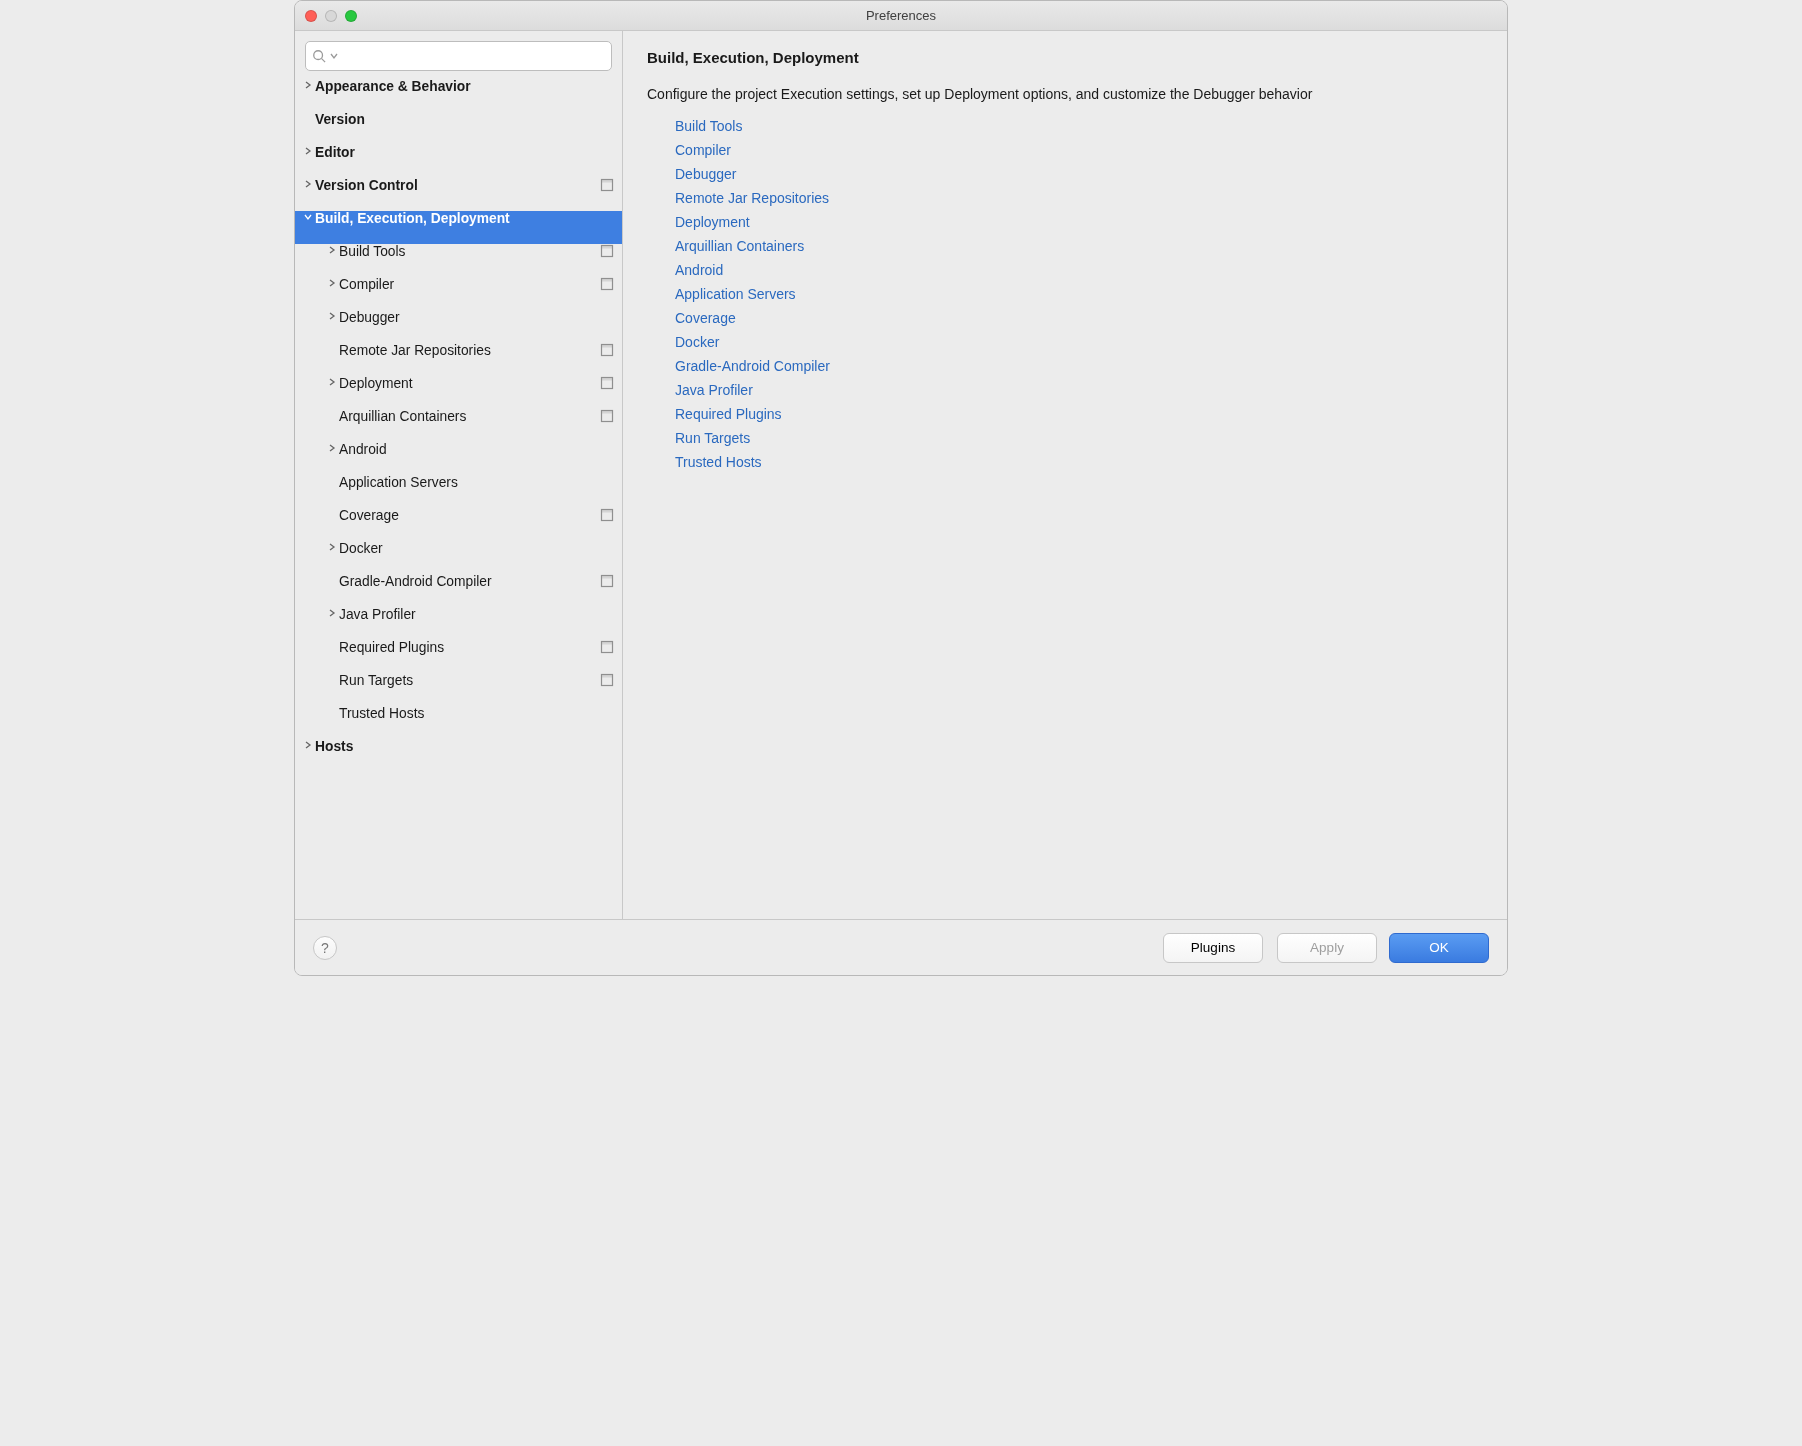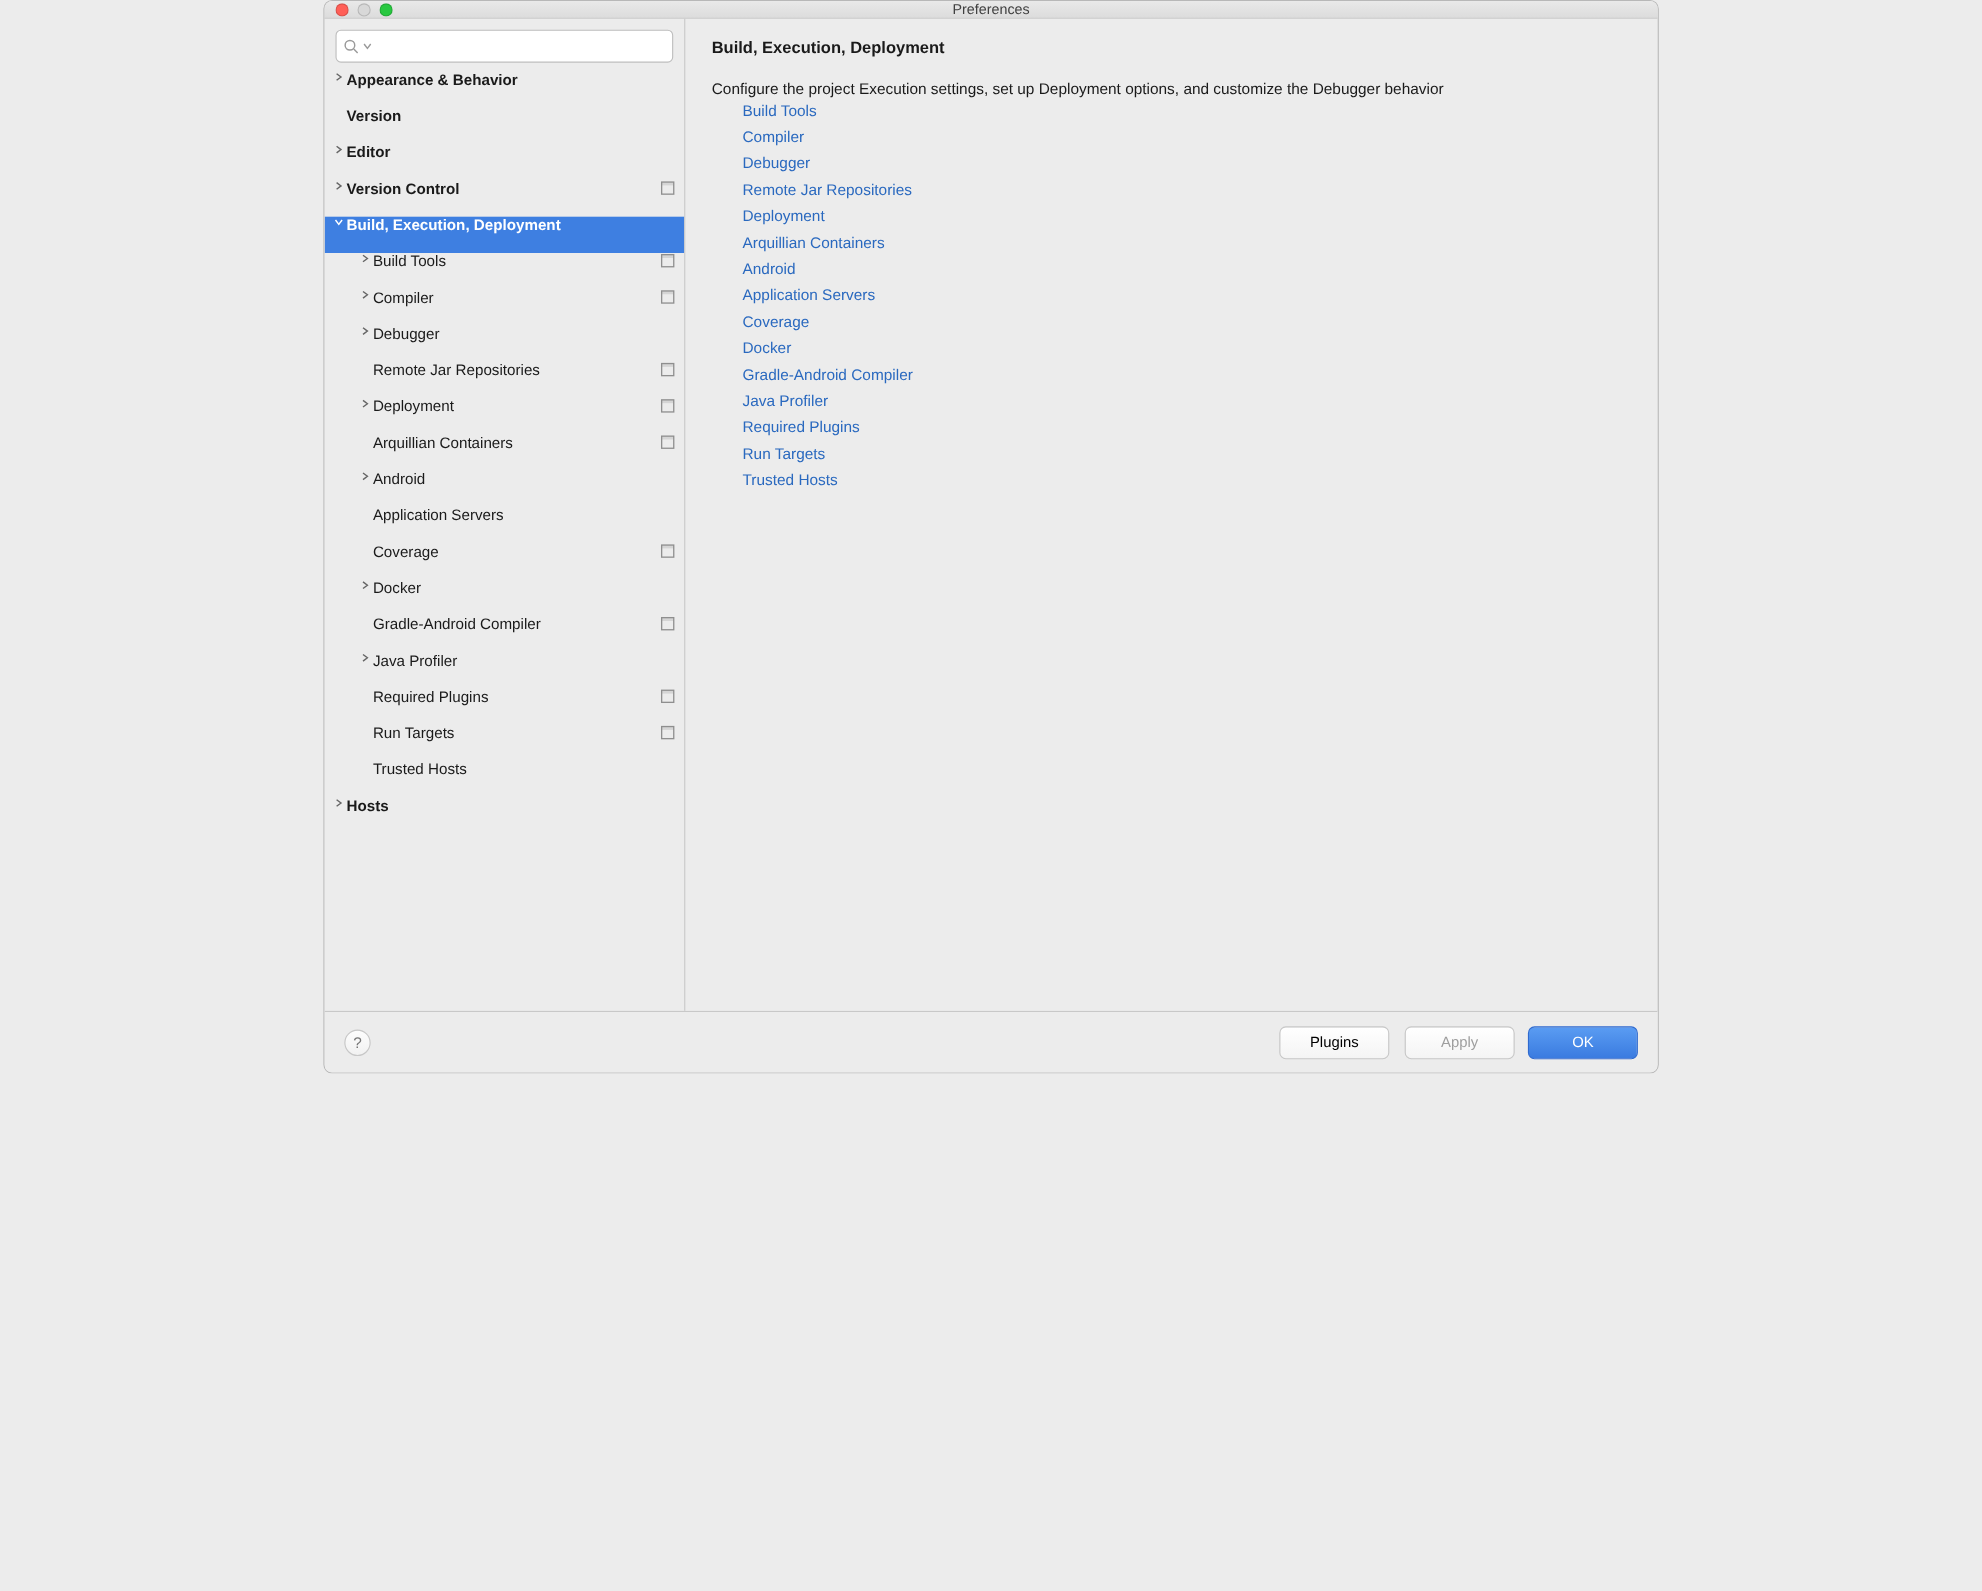--- a/index.html
+++ b/index.html
@@ -14,21 +14,21 @@
     height: 976px;
     margin: 0 auto;
     background: #ececec;
     border: 1px solid #b8b8b8;
     border-radius: 8px;
     display: flex;
     flex-direction: column;
     overflow: hidden;
   }
   .titlebar {
-    height: 16px;
+    height: 30px;
     background: linear-gradient(#e9e9e9, #dcdcdc);
     border-bottom: 1px solid #c8c8c8;
     display: flex;
     align-items: center;
     padding: 0 10px;
     position: relative;
   }
   .traffic { display: flex; gap: 8px; }
   .dot { width: 12px; height: 12px; border-radius: 50%; border: 0.5px solid rgba(0,0,0,0.15);}
   .dot.red { background: #ff5f57; }
@@ -80,21 +80,21 @@
   .lvl1 { padding-left:30px; font-weight:400; }
   .sidebar .row.bold { font-weight:700; }
   .main {
     flex:1; display:flex; flex-direction:column; padding:18px 24px 10px 24px;
     overflow:auto;
   }
   .main h1 {
     margin:0 0 18px 0; font-size:15px; font-weight:700;
   }
   .main p.desc {
-    margin:0 0 2px 0; font-size:14px; color:#1a1a1a; line-height:1.45;
+    margin:0 0 14px 0; font-size:14px; color:#1a1a1a; line-height:1.45;
   }
   .links { padding-left:28px; display:flex; flex-direction:column; gap:8px;}
   .links a {
     color:#2a69bf; text-decoration:none; font-size:14px;
   }
   .footer {
     height:56px; border-top:1px solid #c8c8c8;
     display:flex; align-items:center; padding:0 18px;
     background:#ececec;
   }

